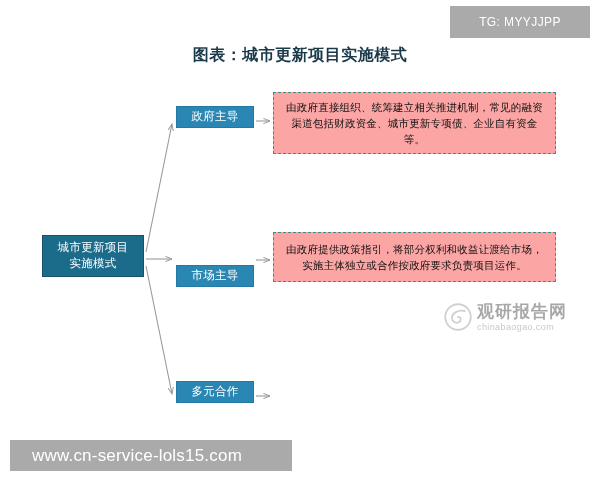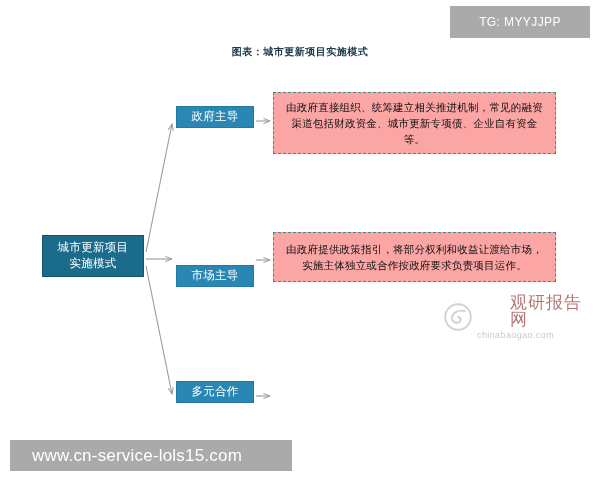--- a/index.html
+++ b/index.html
@@ -22,21 +22,21 @@
     height: 480px;
   }
 
   
   .title {
     position: absolute;
     left: 0;
     top: 45px;
     width: 600px;
     text-align: center;
-    font-size: 10px;
+    font-size: 16px;
     font-weight: bold;
     color: #1a3a4a;
     letter-spacing: 0.5px;
     white-space: nowrap;
   }
 
   
   .connectors {
     position: absolute;
     left: 0; top: 0;
@@ -149,24 +149,23 @@
     margin-right: 4px;
   }
   .logo-text {
     display: flex;
     flex-direction: column;
     justify-content: center;
     line-height: 1;
   }
   .logo-cn {
     font-size: 17px;
-    font-weight: normal;
-    color: #7f1d1d;
+    font-weight: bold;
+    color: #737373;
     letter-spacing: 1px;
-    margin-left: 33px;
   }
   .logo-en {
     font-size: 9px;
     color: #a6a6a6;
     letter-spacing: 0.4px;
     margin-top: 3px;
   }
 </style>
 </head>
 <body>

